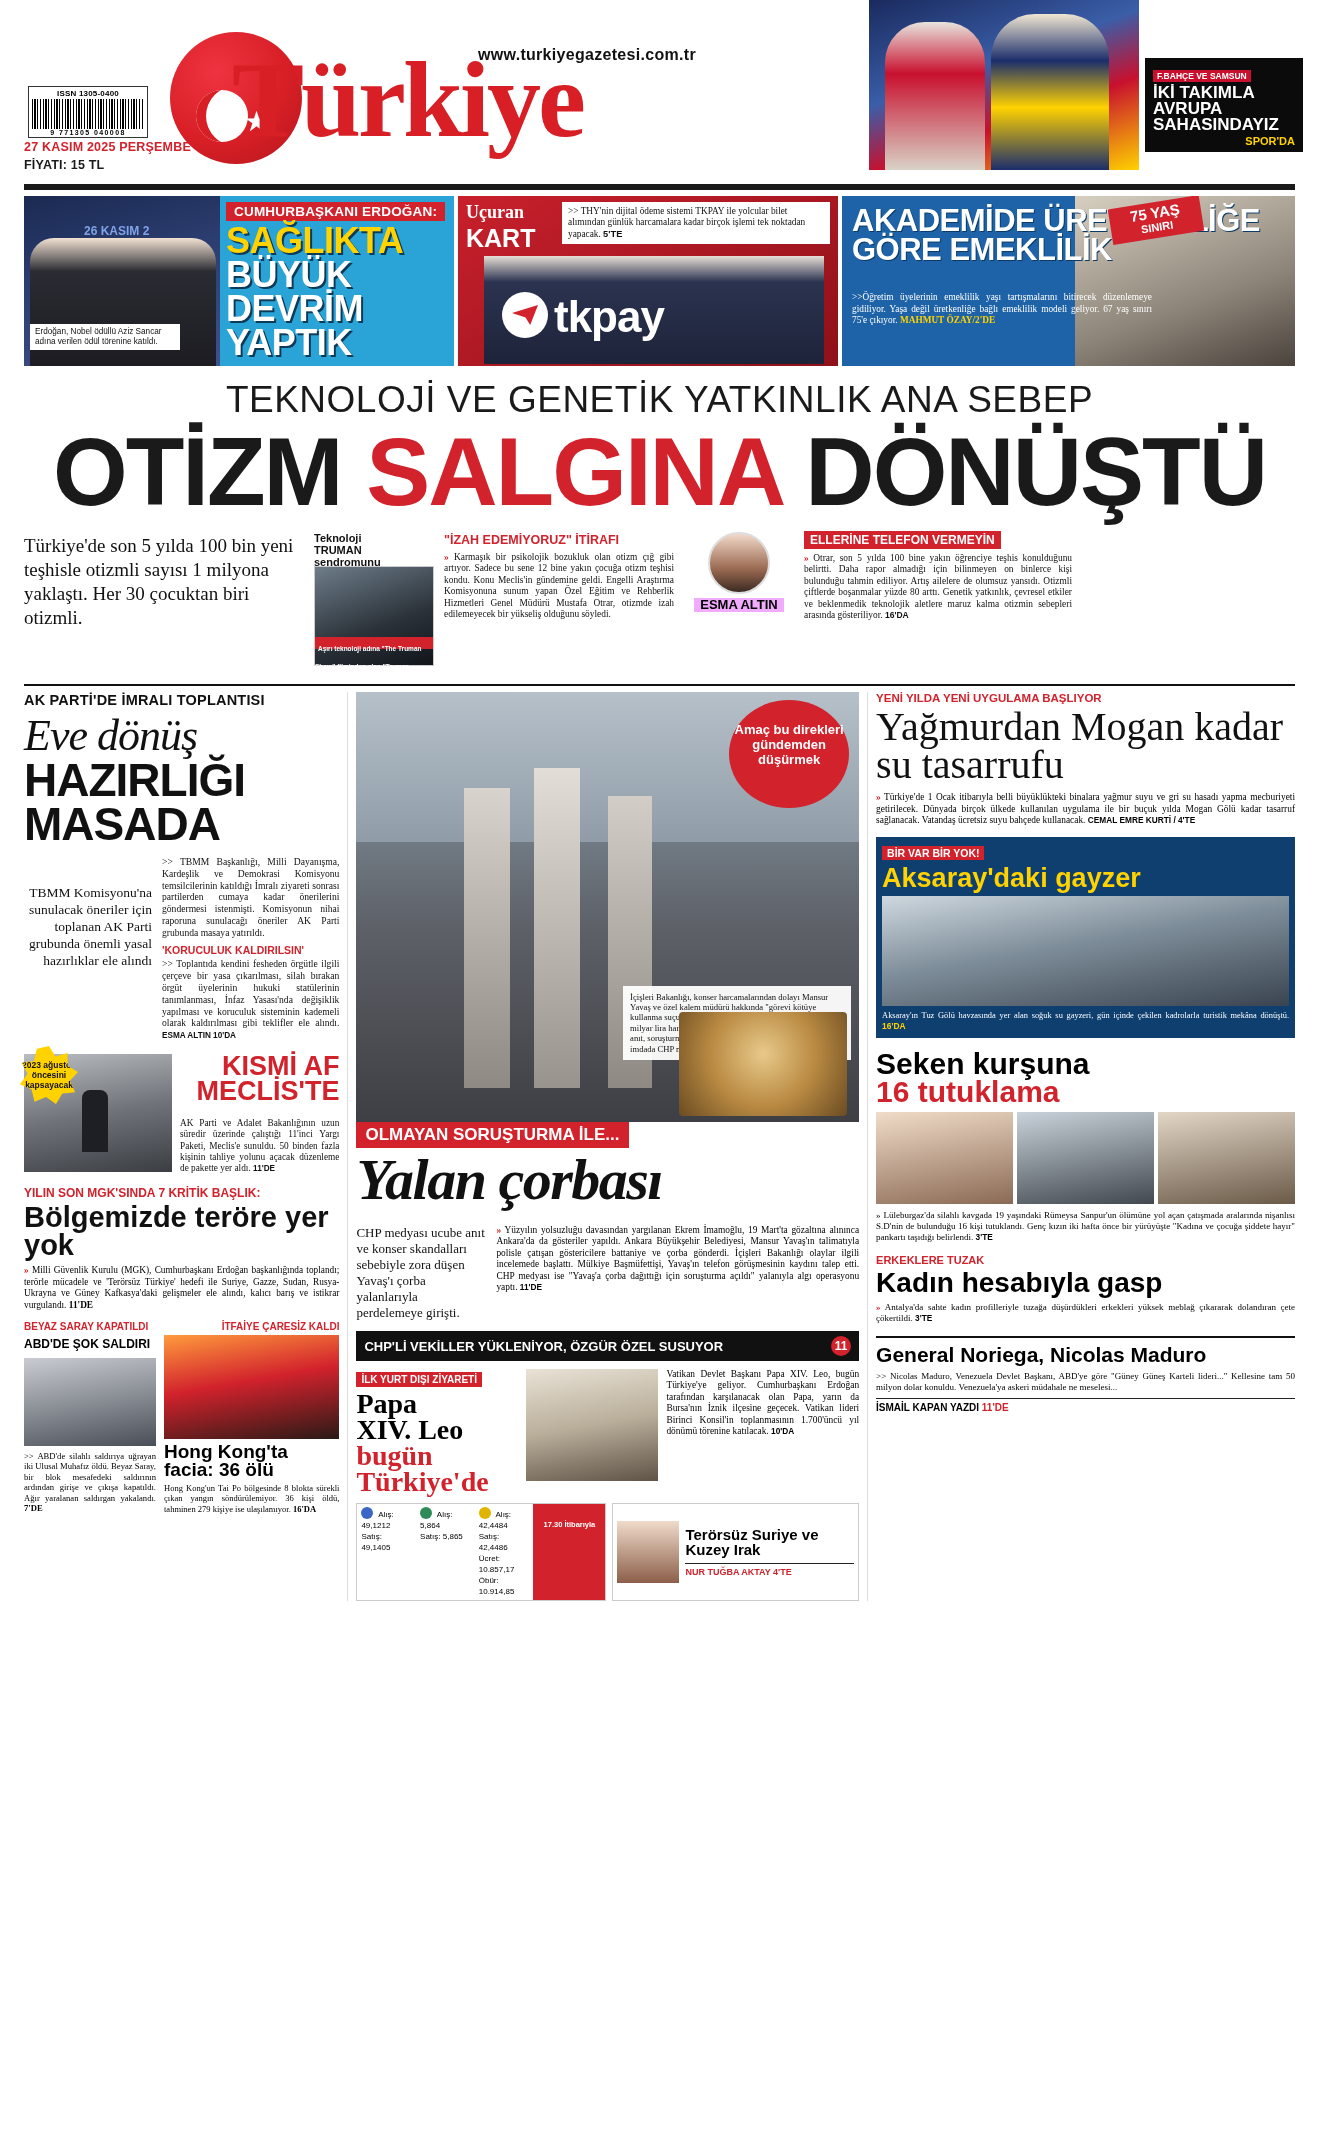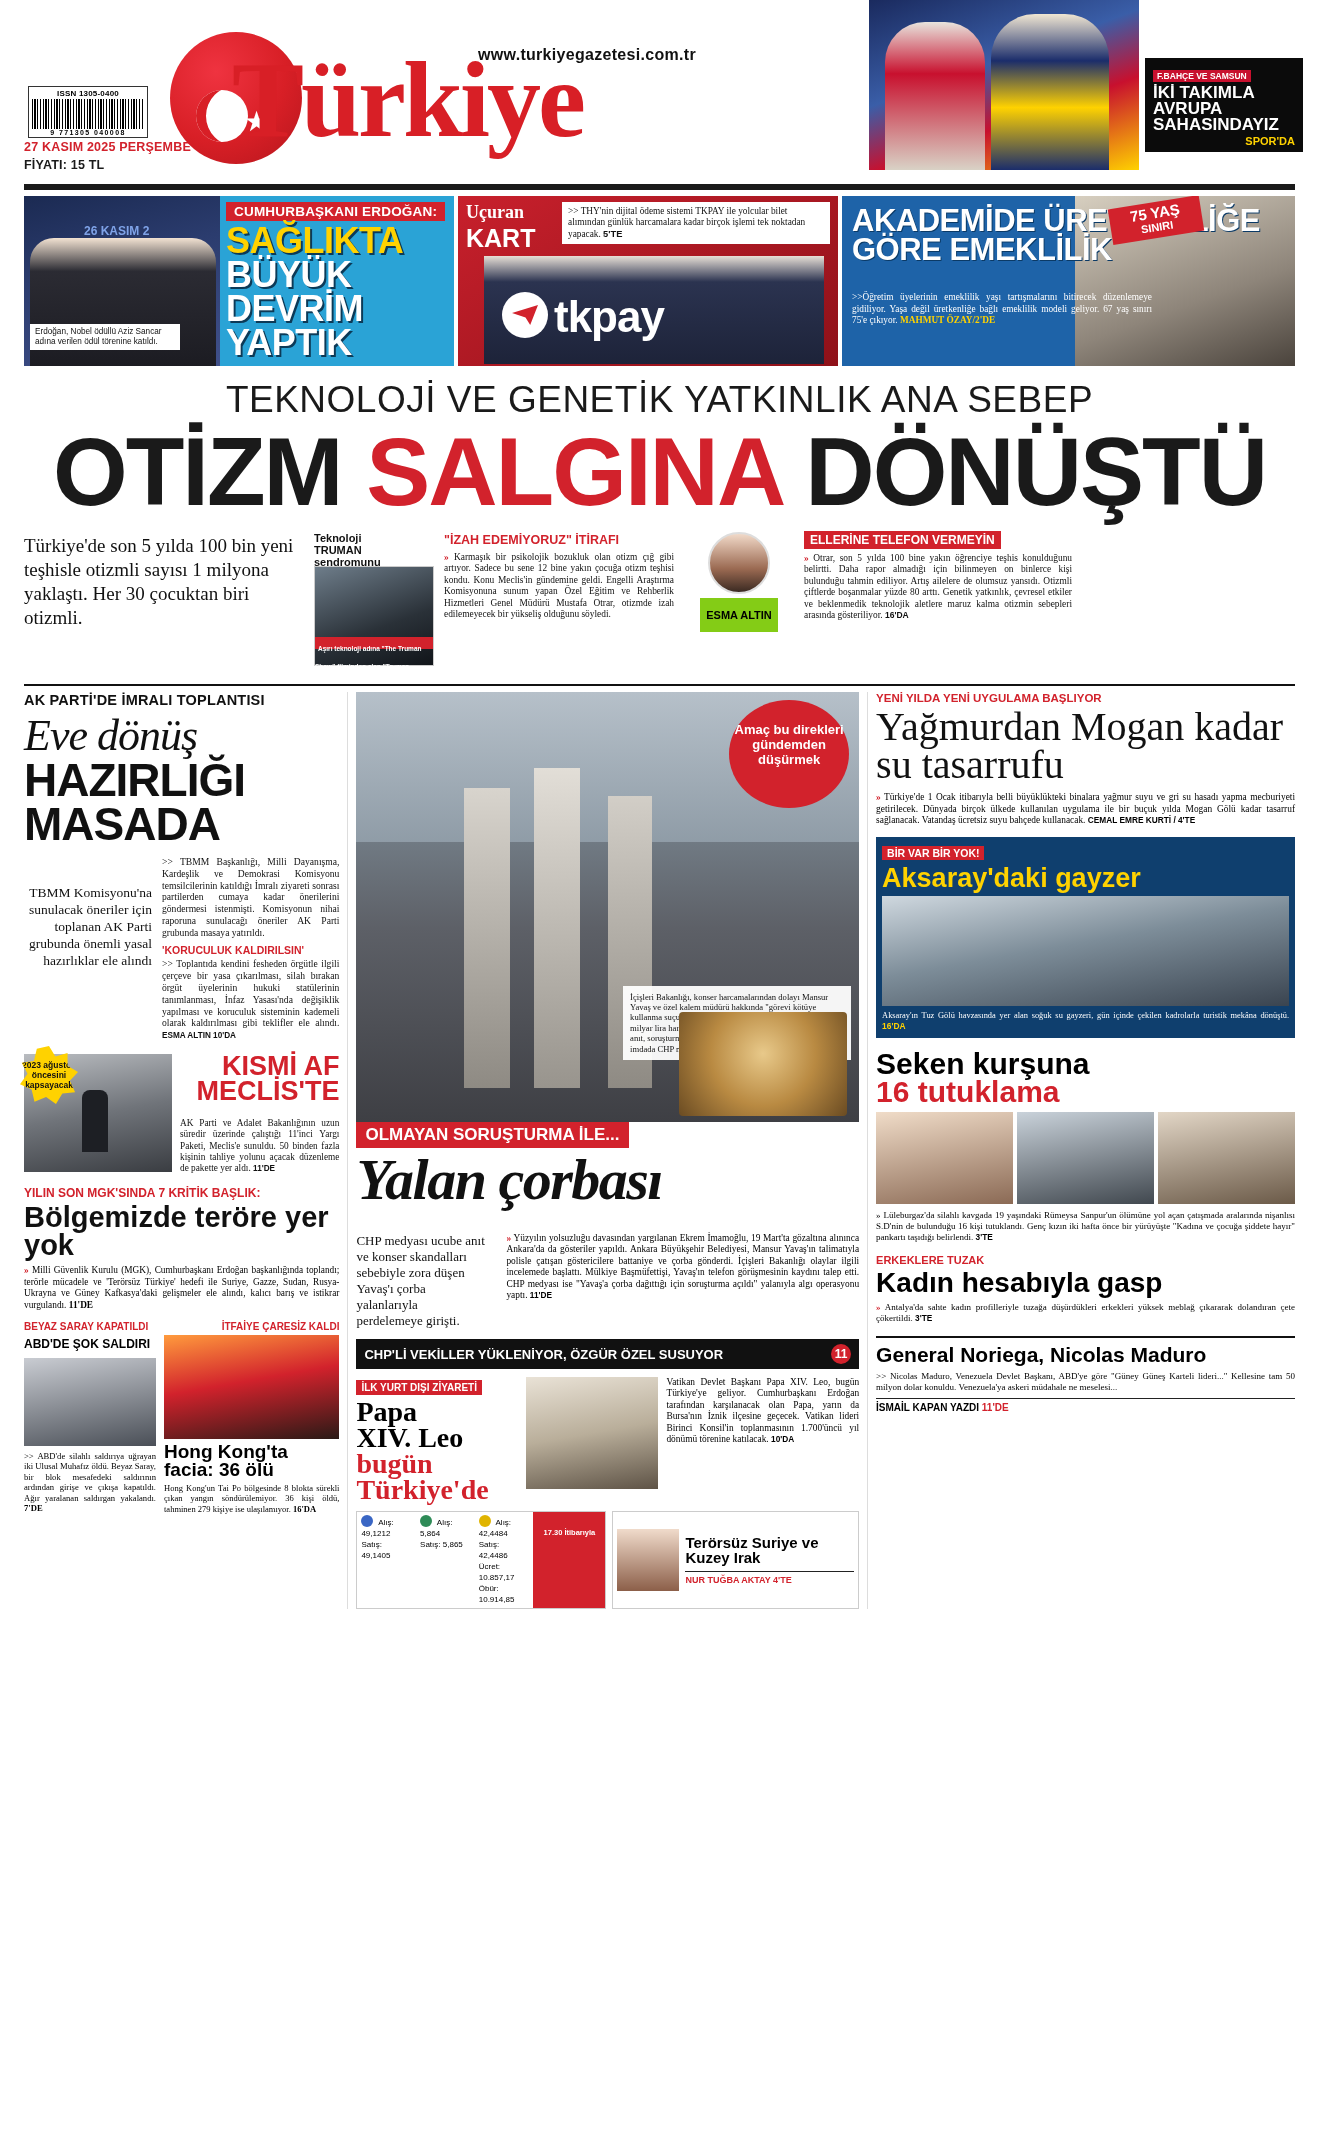--- a/index.html
+++ b/index.html
@@ -103,21 +103,21 @@
   .sub-pic .img .band span{color:#fff;font-size:6.5px;font-weight:bold;padding-left:3px;}
   .sub-col { width:230px; padding-top:2px;}
   .sub-col .tag { display:inline-block; background:#fff; border:none; color:#111; font-size:12.5px; font-weight:bold;}
   .sub-col .tag.red { color:#d2222c;}
   .sub-col p { font-family:"Liberation Serif",serif; font-size:9.4px; line-height:11.4px; text-align:justify; margin-top:4px; color:#111;}
   .sub-col p .qm { color:#d2222c; font-weight:bold;}
   .sub-col p b.ref { font-family:"Liberation Sans",sans-serif; font-size:8.5px;}
   .avatar-col { width:110px; text-align:center; padding-top:4px;}
   .avatar { width:62px; height:62px; margin:0 auto; border-radius:50%;
      background:linear-gradient(180deg,#f1d9c8 0%,#9b6a52 60%,#3b2a22 100%); border:2px solid #ddd;}
-  .avatar-name { margin-top:4px; display:inline-block; background:#84cc16; font-size:11px; font-weight:bold; padding:12px 6px; line-height:10px;}
+  .avatar-name { margin-top:4px; display:inline-block; background:#f0abfc; font-size:13px; font-weight:bold; padding:2px 6px; line-height:10px;}
   .sub-col.lastcol { width:268px;}
   .tagbar { display:inline-block; background:#d2222c; color:#fff; font-size:12px; font-weight:bold; padding:2px 6px;}
 
   
   .mid { position:absolute; left:24px; top:684px; width:1271px; }
   .mid-grid { display:flex; gap:8px; }
   .col-left { width:320px; }
   .col-mid { width:510px; }
   .col-right { width:425px; }
 
@@ -178,21 +178,21 @@
      color:#fff; font-size:13px; font-weight:bold; line-height:15px; text-align:center; padding-top:22px;
      font-family:"Liberation Sans Narrow","Liberation Sans",sans-serif;}
   .cap-box { position:absolute; right:8px; bottom:62px; width:228px; background:rgba(255,255,255,.94); padding:6px 7px;
      font-family:"Liberation Serif",serif; font-size:8.6px; line-height:10.4px; color:#111;}
   .cap-box b.ref{font-family:"Liberation Sans",sans-serif;}
 
   .corba-tag { margin-top:0; display:inline-block; background:#d2222c; color:#fff; font-size:17px; font-weight:bold;
      padding:3px 9px; font-family:"Liberation Sans Narrow","Liberation Sans",sans-serif;}
   .corba-head { font-size:58px; line-height:58px; font-weight:bold; color:#111; margin-top:3px;
      font-family:"Liberation Serif",serif; font-style:italic; letter-spacing:-1.5px;}
-  .corba-row { display:flex; gap:20px; margin-top:24px;}
+  .corba-row { display:flex; gap:10px; margin-top:16px;}
   .corba-row .l { width:130px; font-family:"Liberation Serif",serif; font-size:13px; line-height:16px; color:#111;}
   .corba-row .r { flex:1; font-family:"Liberation Serif",serif; font-size:9.4px; line-height:11.4px; text-align:justify;}
   .corba-row .r .qm{color:#d2222c;font-weight:bold;}
   .corba-row .r b.ref{font-family:"Liberation Sans",sans-serif;font-size:8.3px;}
   .soup-img { position:absolute; right:12px; top:320px; width:168px; height:104px;
      background:radial-gradient(circle at 50% 40%, #e8c98a 0%, #b98a42 50%, #6a4b22 100%); border-radius:4px;}
 
   .vekil-bar { margin-top:10px; background:#111; color:#fff; font-size:13px; font-weight:bold; padding:5px 8px;
      display:flex; justify-content:space-between; align-items:center; font-family:"Liberation Sans Narrow","Liberation Sans",sans-serif;}
   .vekil-bar .n { background:#d2222c; border-radius:50%; width:20px; height:20px; text-align:center; line-height:20px; font-size:12px;}

